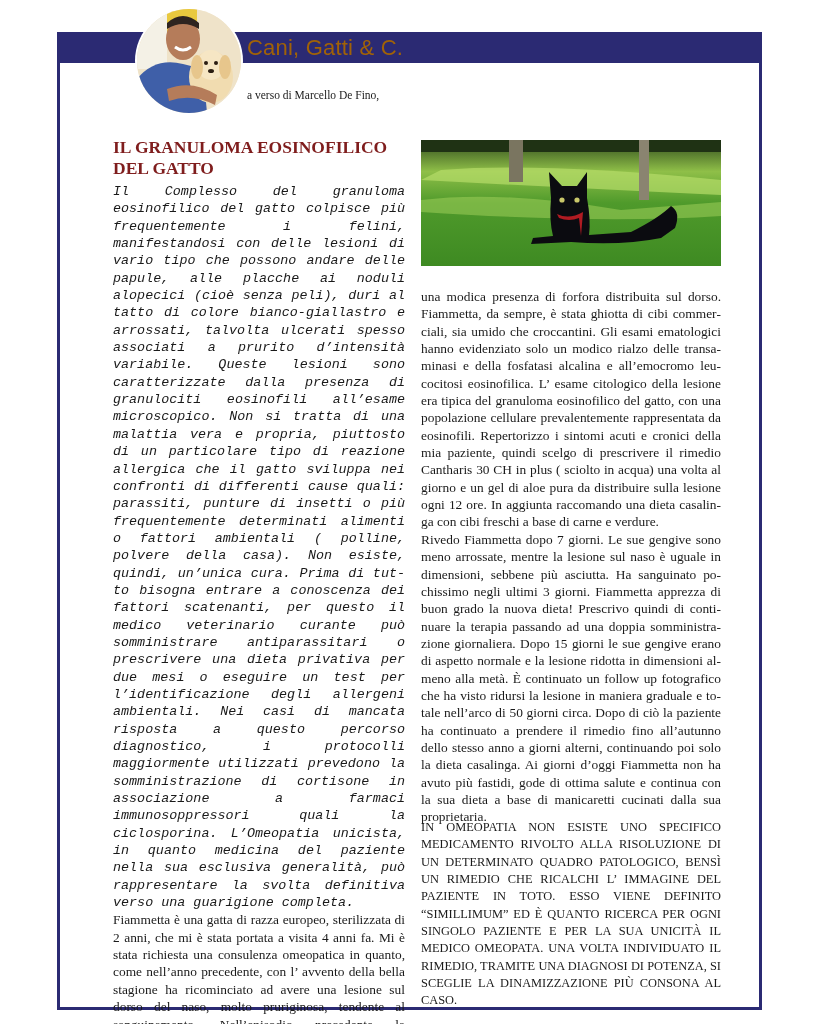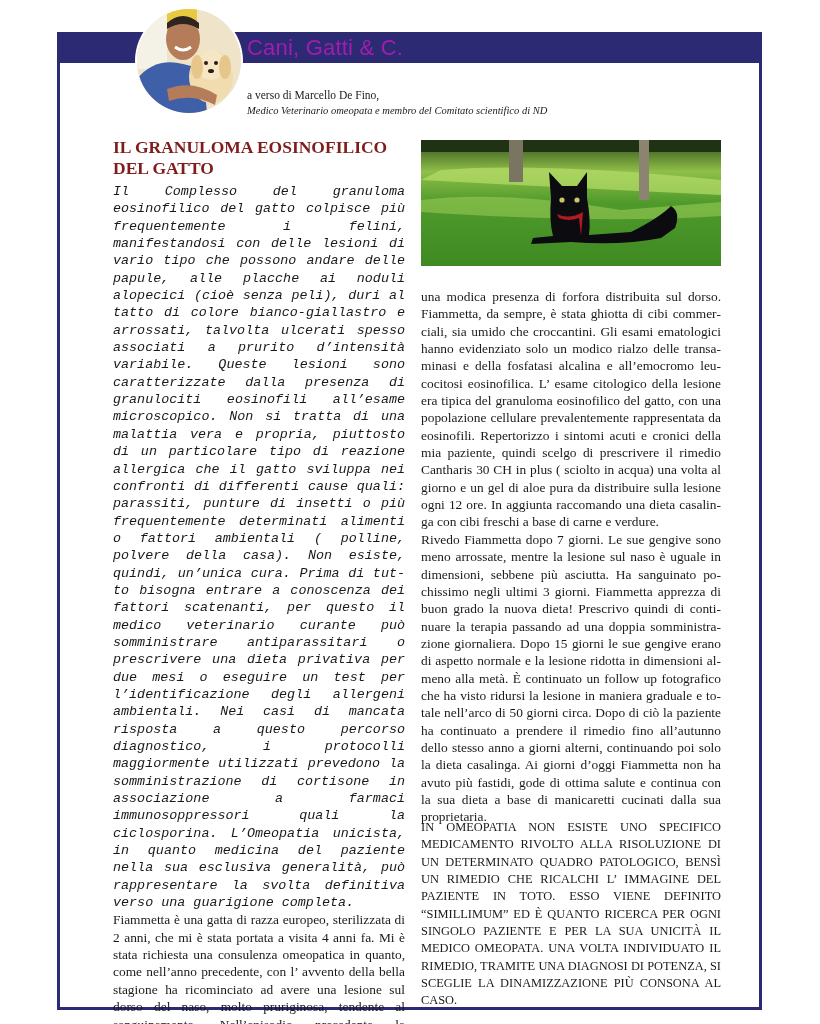--- a/index.html
+++ b/index.html
@@ -2,21 +2,21 @@
 <html><head>
   <meta charset="utf-8">
   <style>
     html, body { margin: 0; padding: 0; background: #ffffff; }
     body { width: 820px; height: 1024px; position: relative; overflow: hidden;
            font-family: "Liberation Serif", serif; color: #1a1a1a; }
     .frame { position: absolute; left: 57px; top: 32px; width: 699px; height: 975px;
              border: 3px solid #2b2a73; border-top: none; box-sizing: content-box; }
     .header-bar { position: absolute; left: 57px; top: 32px; width: 705px; height: 31px;
                   background: #2b2a73; }
-    .column-title { position: absolute; left: 247px; top: 34px; color: #a21caf;
+    .column-title { position: absolute; left: 247px; top: 34px; color: #a16207;
                     font-family: "Liberation Sans", sans-serif; font-size: 22px;
                     line-height: 28px; letter-spacing: 0.2px; }
     .avatar { position: absolute; left: 137px; top: 9px; width: 104px; height: 104px;
               border-radius: 50%; overflow: hidden; background: #f3e6cf;
               box-shadow: 0 0 0 2px #fff; }
     .byline { position: absolute; left: 247px; top: 87px; font-size: 11.5px; line-height: 16px; }
     .byline b { font-weight: normal; }
     .byline .role { font-style: italic; font-size: 10.5px; }
     .col { position: absolute; font-size: 13.4px; line-height: 17.35px; text-align: justify;
            hyphens: manual; }
@@ -53,21 +53,20 @@
     <ellipse cx="88" cy="58" rx="6" ry="12" fill="#e7c68c"></ellipse>
     <circle cx="69" cy="54" r="2" fill="#2a1d12"></circle>
     <circle cx="79" cy="54" r="2" fill="#2a1d12"></circle>
     <ellipse cx="74" cy="62" rx="3" ry="2" fill="#2a1d12"></ellipse>
     <path d="M30 80 Q55 70 80 86 L78 96 Q55 84 32 92 Z" fill="#b57c5a"></path>
   </svg>
 </div>
 
 <div class="byline">
   <div><span>a verso di </span><b>Marcello De Fino</b><span>,</span></div>
-  <div class="role">Medico Veterinario omeopata e membro del Comitato scientifico di ND</div>
 </div>
 
 <div class="col col-left">
   <h1 class="title">
     <span>IL GRANULOMA EOSINOFILICO</span><br>
     <span>DEL GATTO</span>
   </h1>
   <p class="intro">Il Complesso del granuloma eosinofilico del gatto col­pisce più frequentemente i felini, manifestandosi con delle lesioni di vario tipo che possono andare delle pa­pule, alle placche ai noduli alopecici (cioè senza peli), duri al tatto di colore bianco-giallastro e arrossati, talvolta ulcerati spesso associati a prurito d’intensità variabile. Queste lesioni sono caratterizzate dalla pre­senza di granulociti eosinofili all’esame microscopico. Non si tratta di una malattia vera e propria, piuttosto di un particolare tipo di reazione allergica che il gatto sviluppa nei confronti di differenti cause quali: paras­siti, punture di insetti o più frequentemente determinati alimenti o fattori ambientali ( polline, polvere della casa). Non esiste, quindi, un’unica cura. Prima di tut­to bisogna entrare a conoscenza dei fattori scatenanti, per questo il medico veterinario curante può sommini­strare antiparassitari o prescrivere una dieta privativa per due mesi o eseguire un test per l’identificazione de­gli allergeni ambientali. Nei casi di mancata risposta a questo percorso diagnostico, i protocolli maggiormen­te utilizzati prevedono la somministrazione di cortiso­ne in associazione a farmaci immunosoppressori quali la ciclosporina. L’Omeopatia unicista, in quanto me­dicina del paziente nella sua esclusiva generalità, può rappresentare la svolta definitiva verso una guarigione completa.</p>
   <p>Fiammetta è una gatta di razza europeo, sterilizzata di 2 anni, che mi è stata portata a visita 4 anni fa. Mi è stata richiesta una consulenza omeopatica in quanto, come nell’anno precedente, con l’ avvento della bella stagione ha ricominciato ad avere una lesione sul dorso del naso, molto pruriginosa, tendente al sanguinamen­to. Nell’episodio precedente la problematica si era ri­solta solo in parte dopo circa tre mesi di antibiotici e cortisonici somministrati per via parenterale. Sul dorso del naso era rimasta una sorta di lesione secca, crosto­sa, tendente raramente al sanguinamento quando sti­molata meccanicamente anche in maniera accidentale. La visita si è svolta nel mese di giugno e già da circa 40 giorni la paziente era stata sottoposta agli stessi tratta­menti farmacologici dell’anno precedente ma i risultati si sono presentati stavolta più drammatici in quanto la lesione sul dorso del naso, di circa 2 cm, era evidente­mente bruciante, tanto da portare Fiammetta ad attin­gersi con le zampe al punto di provocarsi dei cospicui sanguinamenti. Le sue gengive erano moderatamente infiammate. L’ esame generale nella norma, a parte</p>
 </div>

